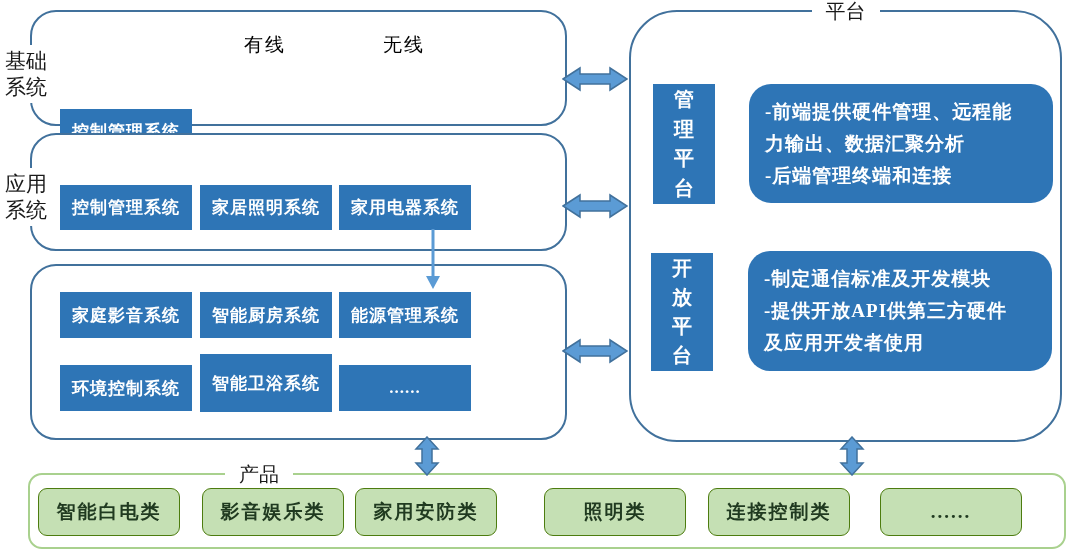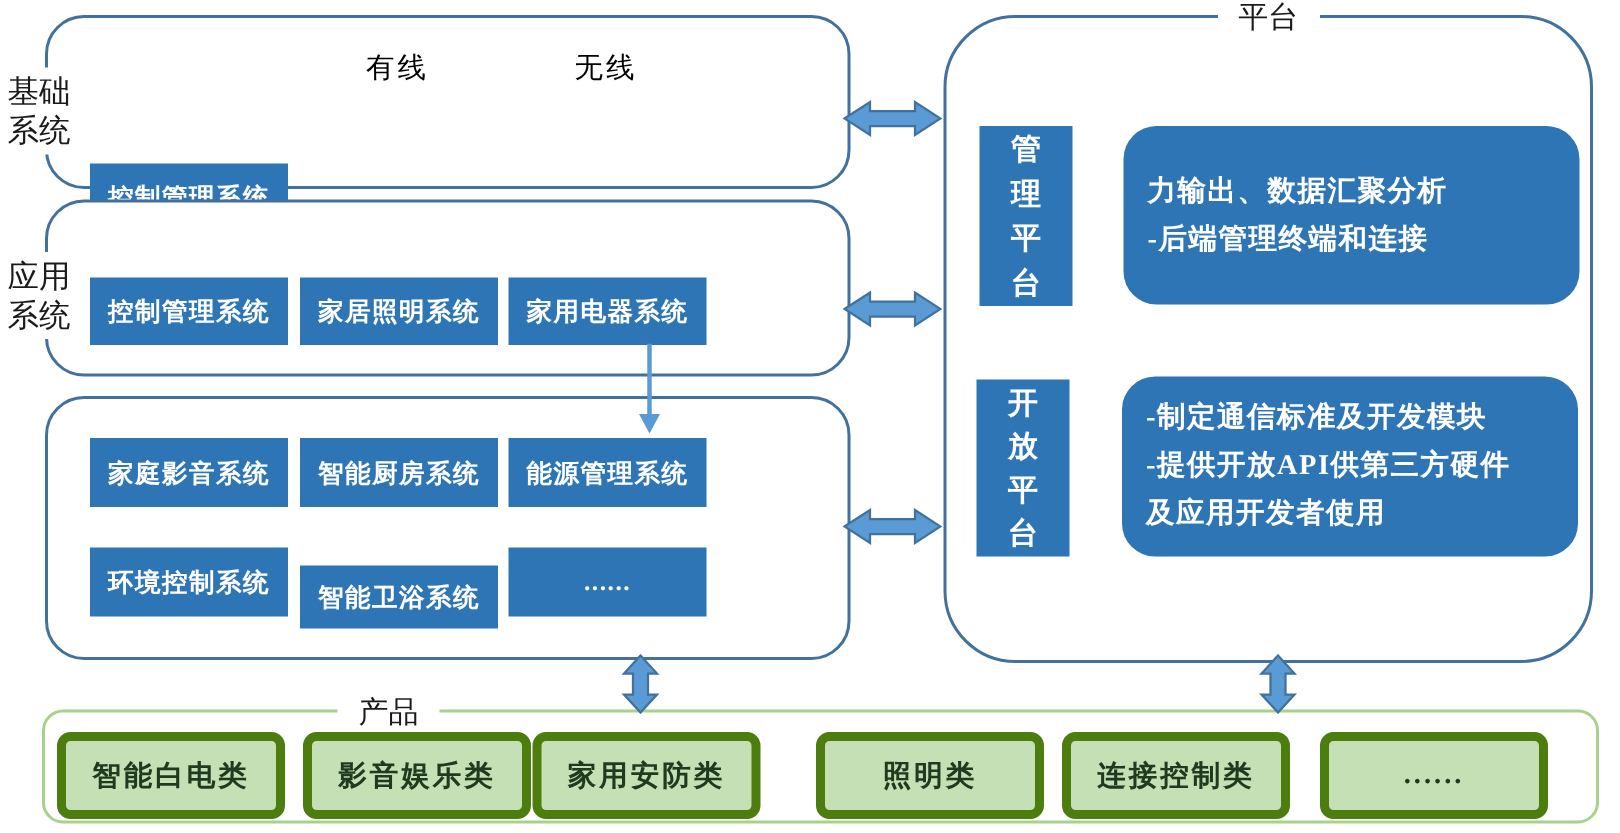--- a/index.html
+++ b/index.html
@@ -14,21 +14,21 @@
   .round26 { border-radius:26px; }
   .round48 { border-radius:48px; }
   .round14 { border-radius:14px; }
   .green-border { border-color:#A9D18E; }
   .bluebox {
     position:absolute; background:#2E75B6; color:#ffffff;
     display:flex; align-items:center; justify-content:center;
     font-weight:bold; font-size:17px; letter-spacing:1px; white-space:nowrap;
   }
   .greenbox {
-    position:absolute; background:#C5E0B4; border:6px solid #4d7c0f;
+    position:absolute; background:#C5E0B4; border:1px solid #4d7c0f;
     border-radius:9px; color:#203A20;
     display:flex; align-items:center; justify-content:center;
     font-weight:bold; font-size:19px; letter-spacing:2px; white-space:nowrap;
   }
   .side-label {
     position:absolute; background:#ffffff; color:#1a1a1a;
     font-size:21px; line-height:26px; text-align:center;
     padding:3px 1px; z-index:6;
   }
   .top-label {
@@ -76,34 +76,35 @@
     <div class="bluebox" style="left:28px; top:50px; width:132px; height:45px;">控制管理系统</div>
     <div class="bluebox" style="left:168px; top:50px; width:132px; height:45px;">家居照明系统</div>
     <div class="bluebox" style="left:307px; top:50px; width:132px; height:45px;">家用电器系统</div>
   </div>
 
   <div class="container round26" style="left:30px; top:264px; width:533px; height:172px;">
     <div class="bluebox" style="left:28px; top:26px; width:132px; height:46px;">家庭影音系统</div>
     <div class="bluebox" style="left:168px; top:26px; width:132px; height:46px;">智能厨房系统</div>
     <div class="bluebox" style="left:307px; top:26px; width:132px; height:46px;">能源管理系统</div>
     <div class="bluebox" style="left:28px; top:99px; width:132px; height:46px;">环境控制系统</div>
-    <div class="bluebox" style="left:168px; top:111px; width:132px; height:42px;">智能卫浴系统</div>
+    <div class="bluebox" style="left:168px; top:88px; width:132px; height:58px;">智能卫浴系统</div>
     <div class="bluebox" style="left:307px; top:99px; width:132px; height:46px;">......</div>
   </div>
 
   <div class="container round48" style="left:629px; top:10px; width:429px; height:428px;">
     <div class="top-label" style="left:50%; transform:translateX(-50%); top:-14px;">平台</div>
 
     <div class="vbox" style="left:22px; top:72px; width:62px; height:120px;">
       <div>管</div>
       <div>理</div>
       <div>平</div>
       <div>台</div>
     </div>
     <div class="descbox" style="left:118px; top:72px; width:304px; height:119px;">
+      <div>-前端提供硬件管理、远程能</div>
       <div>力输出、数据汇聚分析</div>
       <div>-后端管理终端和连接</div>
     </div>
 
     <div class="vbox" style="left:20px; top:241px; width:62px; height:118px;">
       <div>开</div>
       <div>放</div>
       <div>平</div>
       <div>台</div>
     </div>

